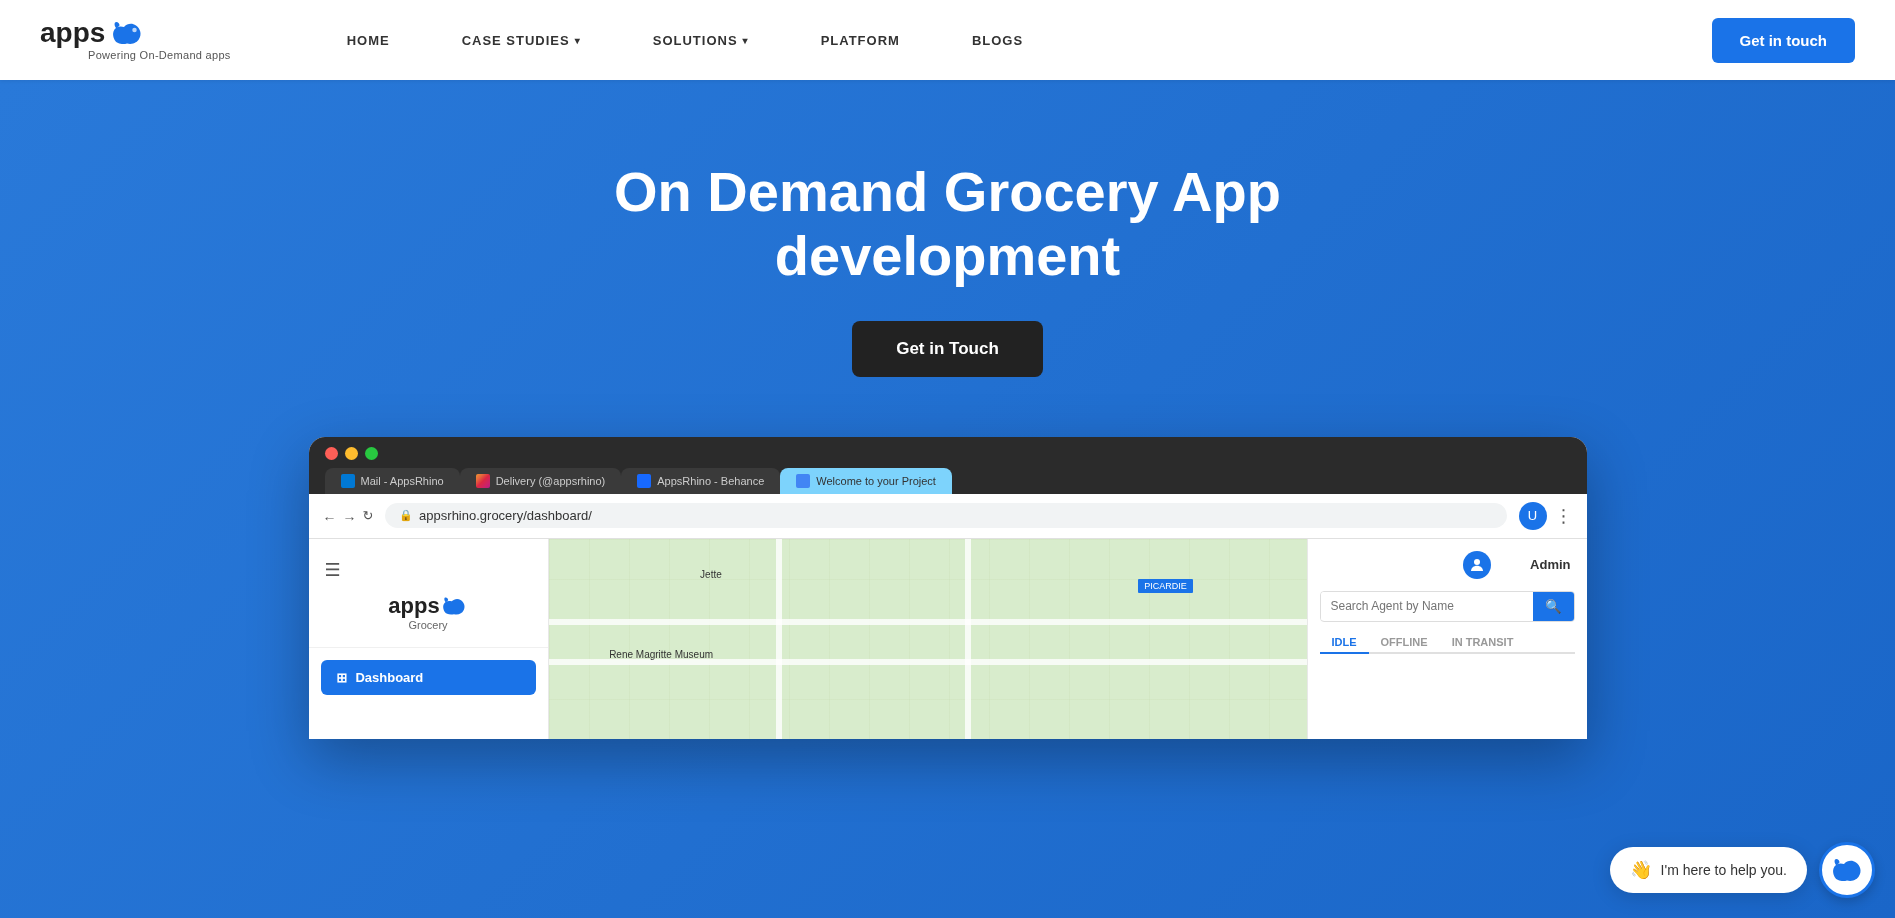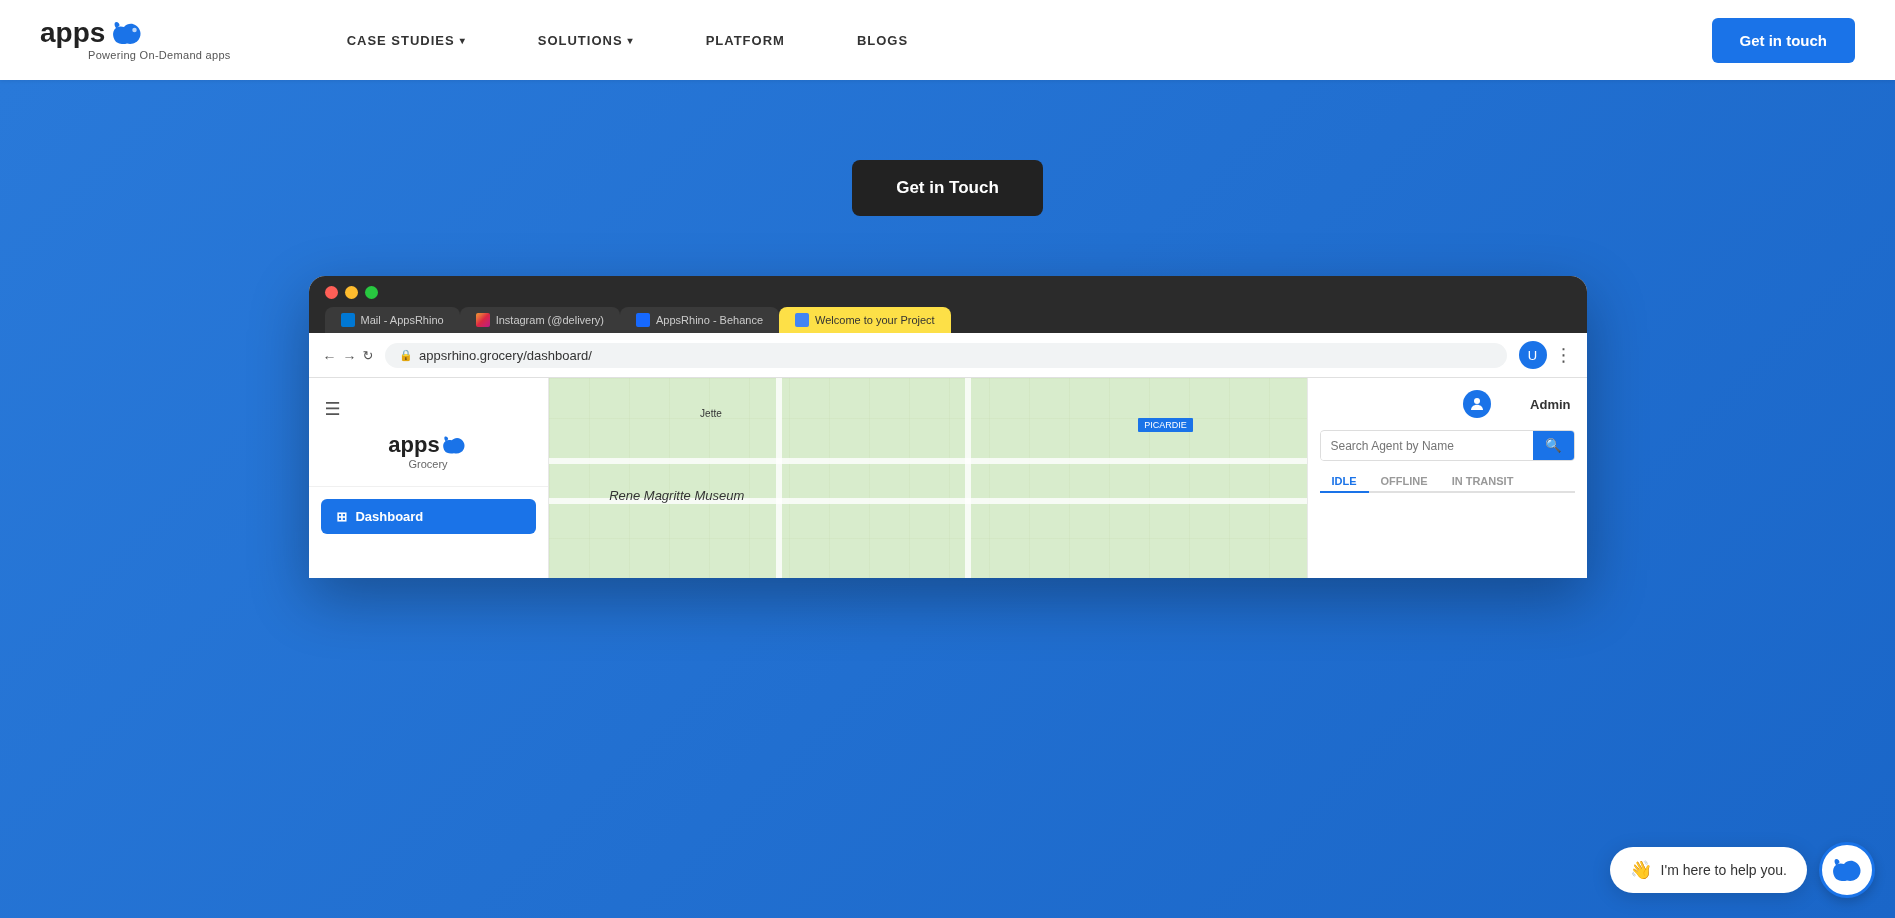--- a/index.html
+++ b/index.html
@@ -161,21 +161,21 @@
       border-radius: 8px 8px 0 0;
       display: flex;
       align-items: center;
       gap: 6px;
       max-width: 200px;
       white-space: nowrap;
       overflow: hidden;
       text-overflow: ellipsis;
     }
     .browser-tab.active {
-      background: #fde047;
+      background: #7dd3fc;
       color: #333;
       text-align: center;
     }
     .tab-favicon {
       width: 14px;
       height: 14px;
       border-radius: 2px;
       display: inline-block;
       flex-shrink: 0;
     }
@@ -422,57 +422,61 @@
       <svg class="logo-icon" viewBox="0 0 48 36" fill="none" xmlns="http://www.w3.org/2000/svg">
         <path d="M8 28 C8 28 4 22 6 16 C8 10 14 8 20 10 C24 6 30 4 36 8 C42 12 44 20 40 26 C38 30 32 34 24 32 C18 34 10 32 8 28Z" fill="#1a73e8"></path>
         <path d="M10 12 C10 12 6 8 8 4 C10 2 14 4 14 8" fill="#1a73e8"></path>
         <ellipse cx="34" cy="14" rx="3" ry="3" fill="#fff" opacity="0.7"></ellipse>
       </svg>
     </div>
     <span class="logo-tagline">Powering On-Demand apps</span>
   </div>
   <div class="nav-links">
     <div class="nav-item">
+      <span>HOME</span>
+    </div>
+    <div class="nav-item">
       <span>CASE STUDIES</span>
       <span class="chevron">▾</span>
     </div>
     <div class="nav-item">
       <span>SOLUTIONS</span>
       <span class="chevron">▾</span>
     </div>
     <div class="nav-item">
       <span>PLATFORM</span>
     </div>
     <div class="nav-item">
       <span>BLOGS</span>
     </div>
   </div>
   <div class="nav-cta">
     <button class="get-in-touch-btn">Get in touch</button>
   </div>
 </nav>
 
 <section class="hero">
+  <h1 class="hero-title">On Demand Grocery App development</h1>
   <button class="hero-cta-btn">Get in Touch</button>
 
   <div class="browser-mockup">
     <div class="browser-chrome">
       <div class="browser-dots">
         <span class="dot dot-red"></span>
         <span class="dot dot-yellow"></span>
         <span class="dot dot-green"></span>
       </div>
       <div class="browser-tabs">
         <div class="browser-tab">
           <span class="tab-favicon" style="background:#0078d4;"></span>
           <span>Mail - AppsRhino</span>
         </div>
         <div class="browser-tab">
           <span class="tab-favicon" style="background:linear-gradient(135deg,#f09433,#e6683c,#dc2743,#cc2366,#bc1888);"></span>
-          <span>Instagram (@delivery)</span>
+          <span>Delivery (@appsrhino)</span>
         </div>
         <div class="browser-tab">
           <span class="tab-favicon" style="background:#1769ff;"></span>
           <span>AppsRhino - Behance</span>
         </div>
         <div class="browser-tab active">
           <span class="tab-favicon" style="background:#4285f4;"></span>
           <span>Welcome to your Project</span>
         </div>
       </div>
@@ -512,21 +516,21 @@
         </div>
       </div>
 
       <div class="map-panel">
         <div class="map-bg">
           <div class="map-road-h" style="top:40%;left:0;width:100%;"></div>
           <div class="map-road-h" style="top:60%;left:0;width:100%;"></div>
           <div class="map-road-v" style="left:30%;top:0;height:100%;"></div>
           <div class="map-road-v" style="left:55%;top:0;height:100%;"></div>
           <div class="map-label" style="top:15%;left:20%;">Jette</div>
-          <div class="map-label" style="top:55%;left:8%;font-size:13px;font-style:italic;">Rene Magritte Museum</div>
+          <div class="map-label" style="top:55%;left:8%;font-size:10px;">Rene Magritte Museum</div>
           <div style="position:absolute;top:20%;right:15%;background:#1a73e8;color:#fff;font-size:9px;padding:2px 6px;border-radius:1px;">PICARDIE</div>
         </div>
       </div>
 
       <div class="right-panel">
         <div class="admin-header">
           <div class="admin-icon">
             <svg width="18" height="18" viewBox="0 0 24 24" fill="white">
               <circle cx="12" cy="8" r="4"></circle>
               <path d="M4 20c0-4 3.6-7 8-7s8 3 8 7"></path>

